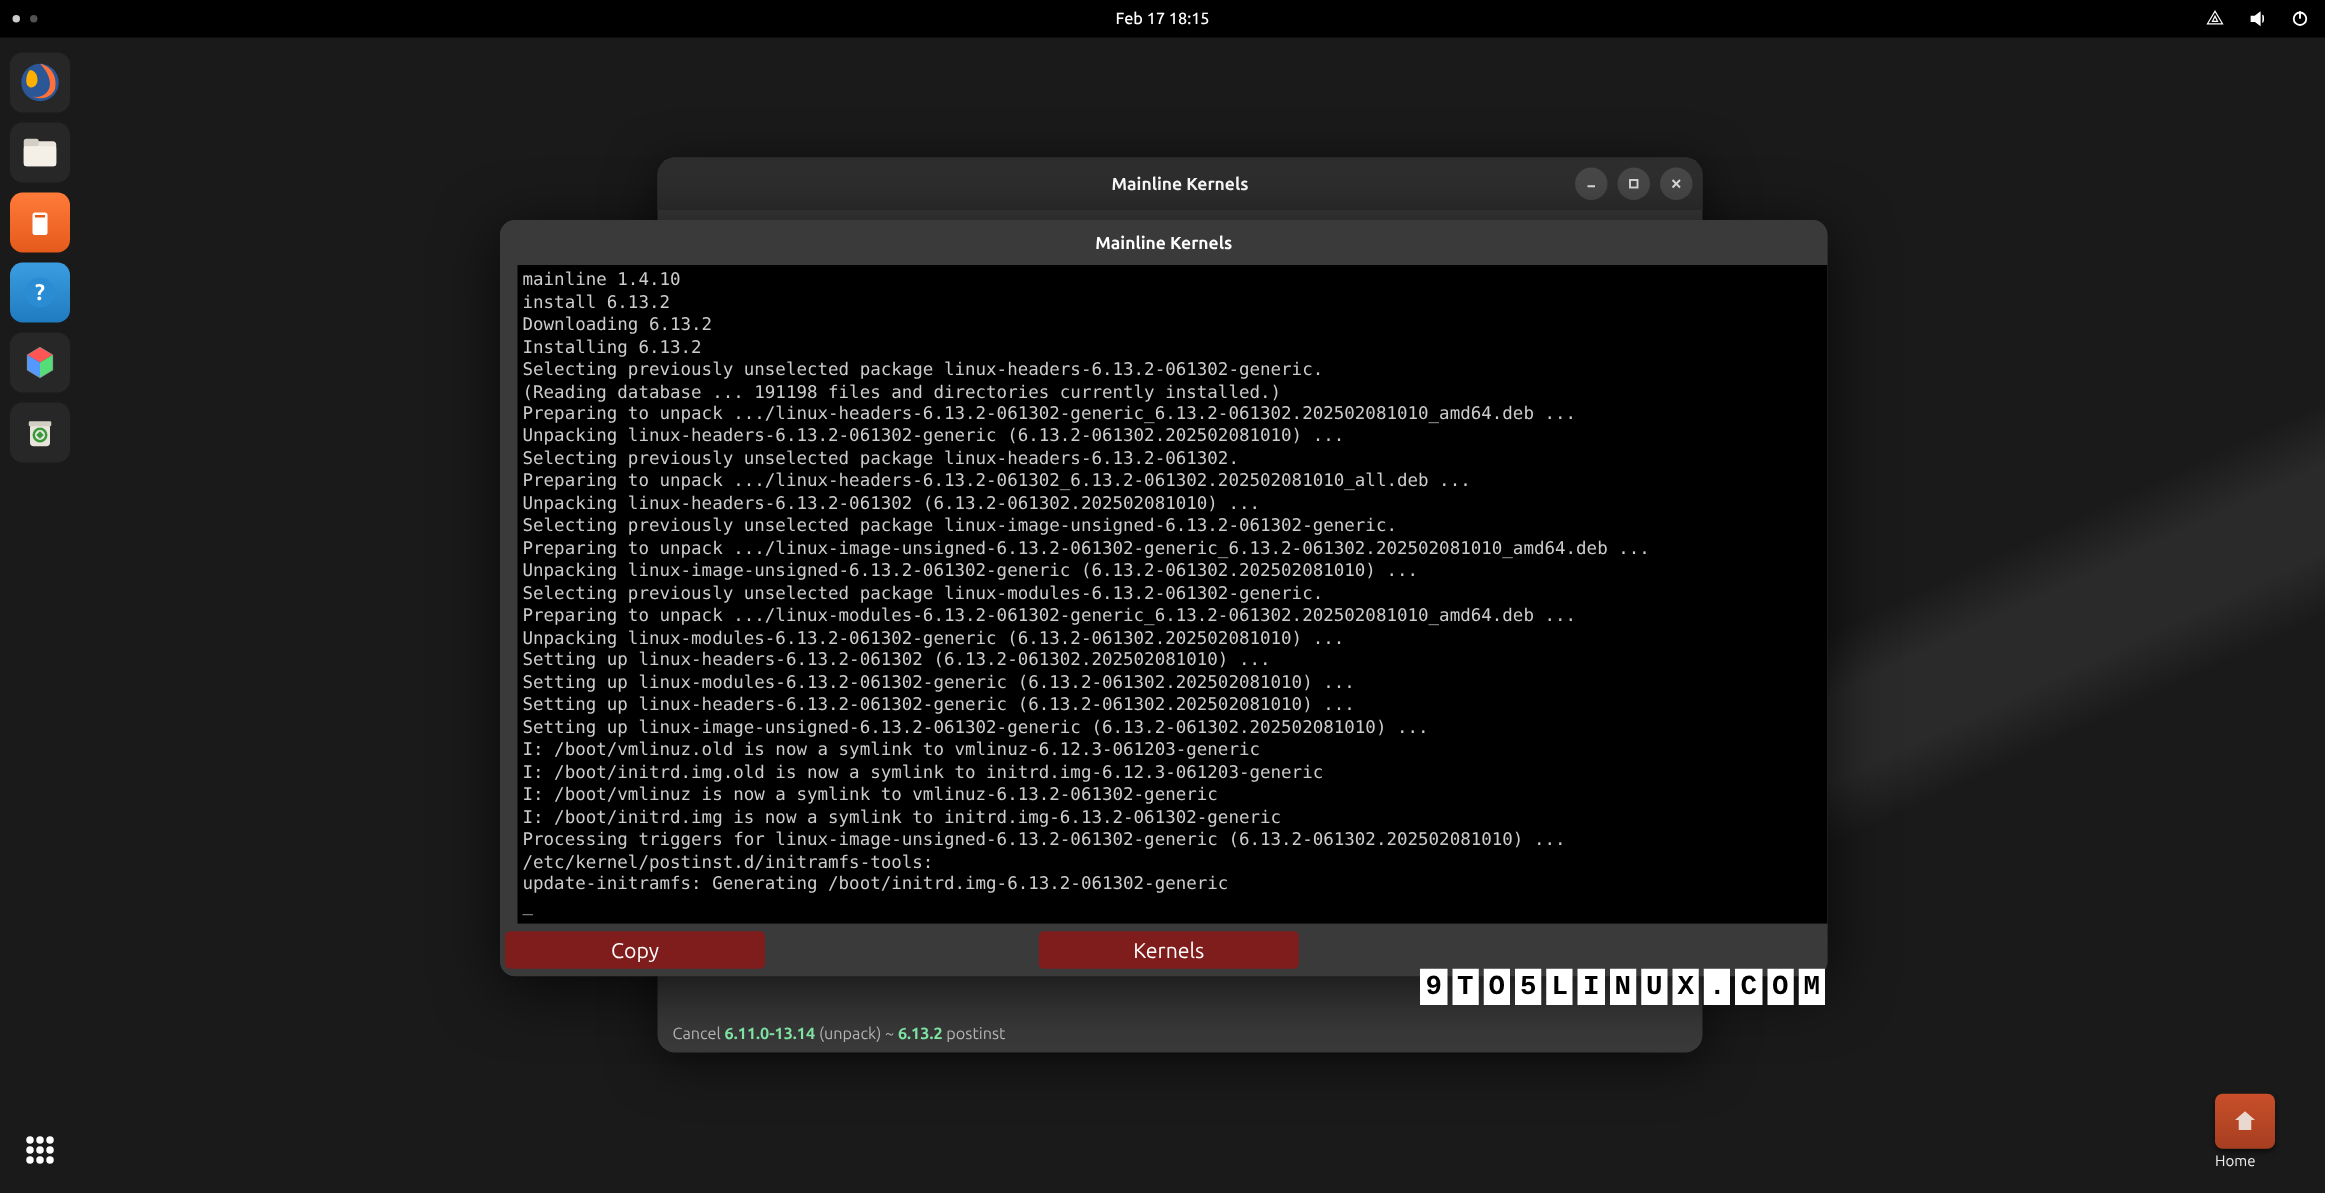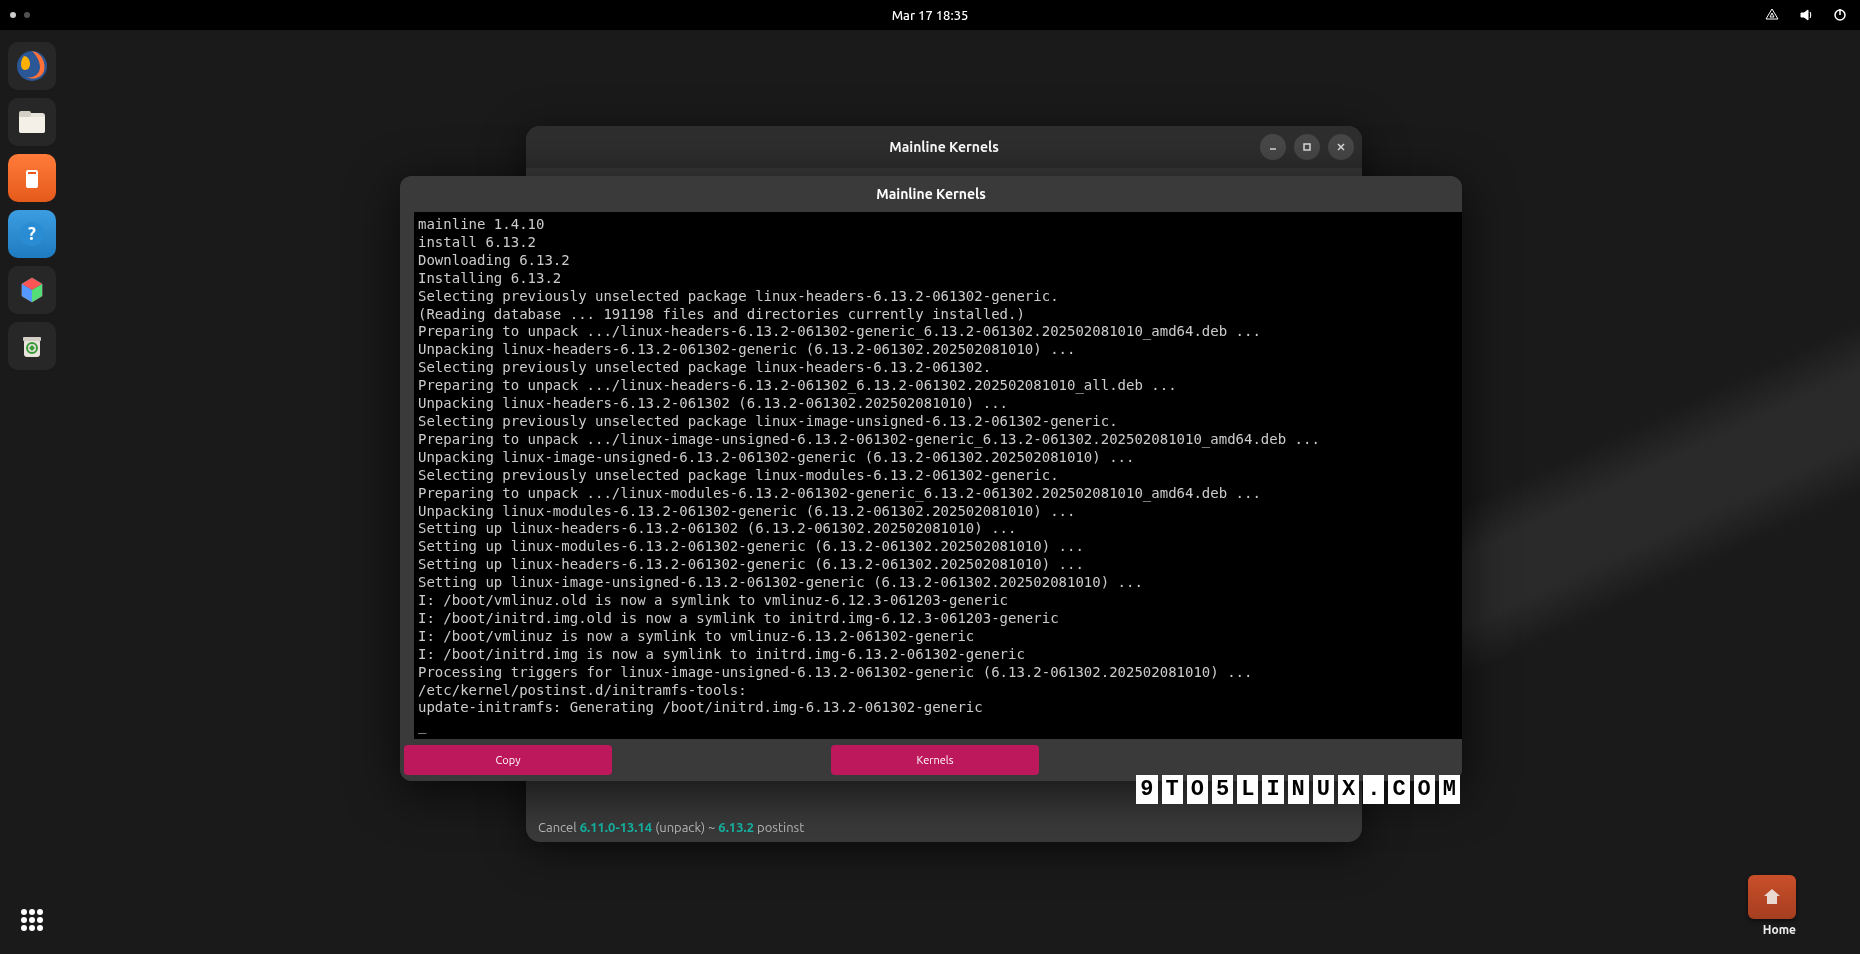--- a/index.html
+++ b/index.html
@@ -76,25 +76,24 @@
     }
     .dock-spacer { flex:1; }
     .dock-activities {
       width:40px; height:40px;
       display:flex; align-items:center; justify-content:center;
       margin-bottom:10px;
     }
     
     .desktop-home {
       position: absolute;
-      right: 64px;
+      right: 40px;
       bottom: 18px;
-      text-align:right;
+      text-align:left;
       z-index:10;
-      font-weight:bold;
     }
     .desktop-home .folder {
       width:48px; height:44px;
       background: linear-gradient(#c94f2a,#a53e20);
       border-radius:6px;
       display:flex; align-items:center; justify-content:center;
       margin-bottom:4px;
       box-shadow: 0 2px 4px rgba(0,0,0,.5);
     }
     .desktop-home .folder svg { fill:#e0c9bf; }
@@ -127,21 +126,21 @@
       display:flex; align-items:center; justify-content:center;
       font-size:11px; color:#ddd;
       cursor:pointer;
     }
     .parent-statusbar {
       position:absolute;
       bottom:8px; left:12px;
       font-size:13px;
       color:#bbb;
     }
-    .parent-statusbar .bold { color:#14b8a6; font-weight:700; }
+    .parent-statusbar .bold { color:#86efac; font-weight:700; }
     
     .dialog {
       position:absolute;
       left:400px; top:176px;
       width:1062px;
       background:#3a3a3a;
       border-radius:12px;
       box-shadow: 0 10px 50px rgba(0,0,0,.7);
       z-index:50;
       overflow:hidden;
@@ -165,25 +164,25 @@
     }
     .dialog-buttons {
       display:flex;
       justify-content:space-between;
       padding:6px 0;
       background:#3a3a3a;
     }
     .dlg-btn {
       flex:0 0 208px;
       height:30px;
-      background:#be185d;
+      background:#7f1d1d;
       display:flex; align-items:center; justify-content:center;
       border-radius:4px;
       margin:0 4px;
-      font-size:11px;
+      font-size:17px;
       color:#fff;
       cursor:pointer;
     }
     .dlg-btn:first-child { margin-left:4px; }
     
     .watermark {
       position:absolute;
       right:400px;
       bottom:150px;
       z-index:60;
@@ -201,21 +200,21 @@
 </head>
 <body>
 
 <div class="bg-streak"></div>
 
 <div class="topbar">
   <div class="topbar-left">
     <span class="dot"></span>
       <span class="dot" style="opacity:.4"></span>
   </div>
-  <div class="topbar-center">Mar 17  18:35</div>
+  <div class="topbar-center">Feb 17  18:15</div>
   <div class="topbar-right">
     <span class="tray-icon">
       <svg width="16" height="16" viewBox="0 0 16 16">
           <path d="M8 2l-6 10h12z M8 6l-2 4h4z" fill="none" stroke="#fff" stroke-width="1"></path>
         </svg>
     </span>
     <span class="tray-icon">
       <svg width="16" height="16" viewBox="0 0 16 16">
           <path d="M3 6v4h3l4 3V3L6 6z M12 5c1 1 1 5 0 6" fill="#fff" stroke="#fff" stroke-width="1"></path>
         </svg>

